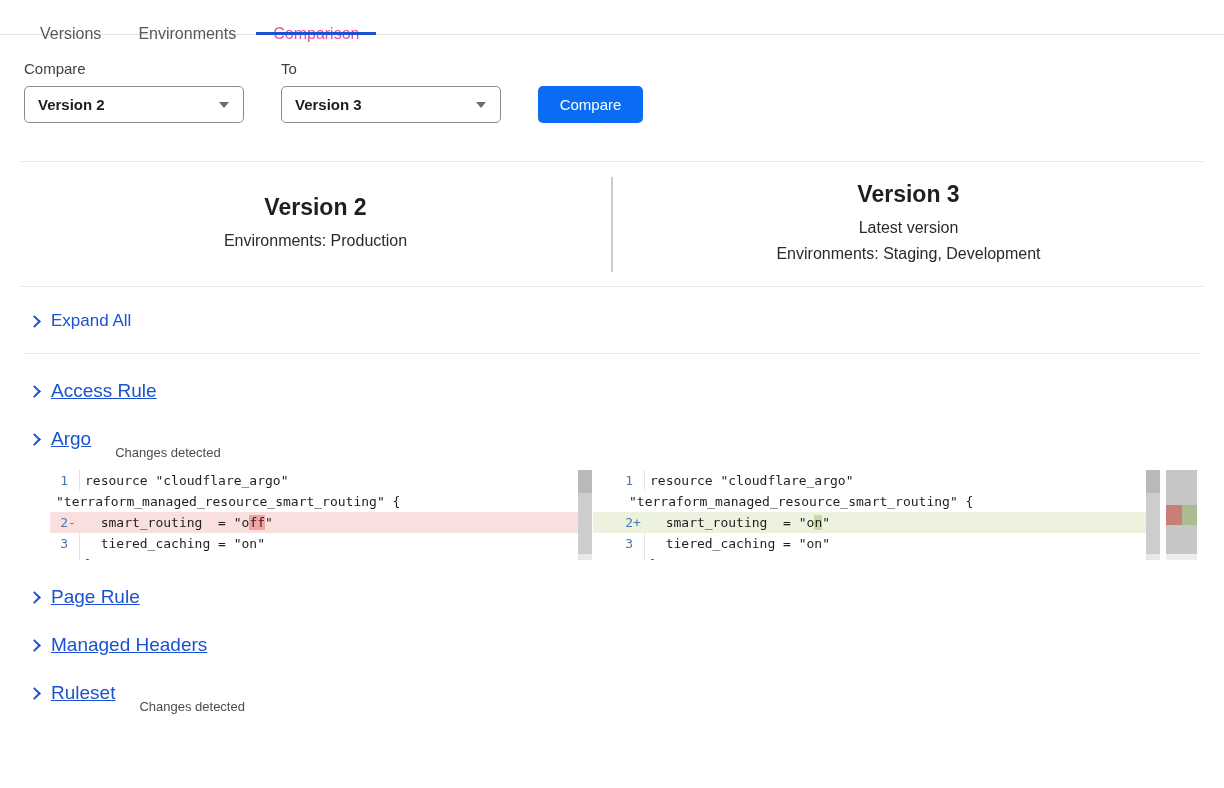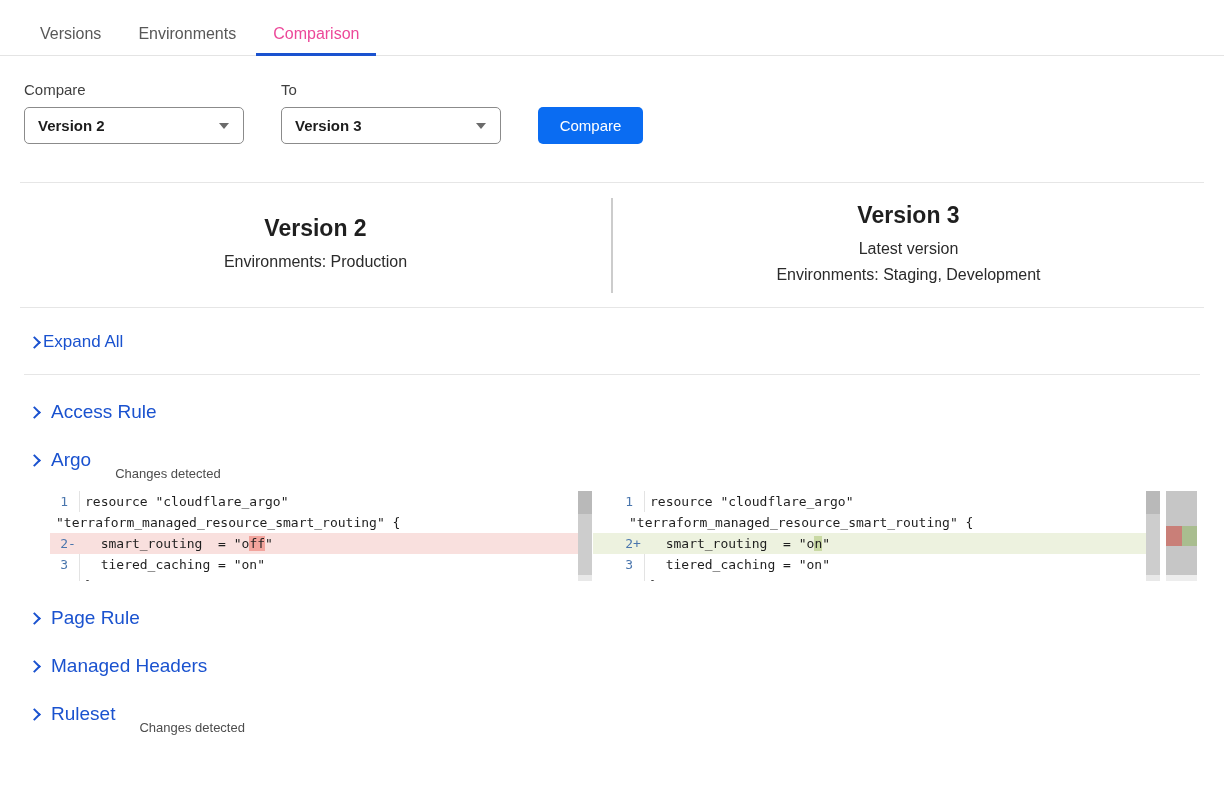--- a/index.html
+++ b/index.html
@@ -12,48 +12,48 @@
     --lnum:#4a76ad;
     --divider:#e6e6e6;
   }
   *{box-sizing:border-box;margin:0;padding:0;}
   html,body{background:#fff;}
   body{
     width:1224px;height:788px;overflow:hidden;
     font-family:"Liberation Sans",sans-serif;color:#222;position:relative;
   }
   
-  .tabsbar{display:flex;gap:37px;padding:18px 0 0 40px;height:56px;border-bottom:1px solid #e4e4e4;}
+  .tabsbar{display:flex;gap:37px;padding:18px 0 0 40px;height:35px;border-bottom:1px solid #e4e4e4;}
   .tab{font-size:16px;color:#585858;line-height:32px;position:relative;cursor:pointer;}
   .tab.active{color:#ec4899;}
   .tab.active::after{content:"";position:absolute;left:-17px;right:-17px;bottom:-1px;height:3px;background:var(--accent);}
   
   .controls{display:flex;gap:37px;align-items:flex-end;margin:25px 0 0 24px;}
   .ctl-group{display:flex;flex-direction:column;}
   .ctl-label{font-size:15px;color:#3f3f3f;margin-bottom:9px;}
   .select{width:220px;height:37px;border:1px solid #8b8b8b;border-radius:5px;display:flex;align-items:center;padding:0 14px 0 13px;background:#fff;cursor:pointer;}
   .select .val{font-size:15px;font-weight:bold;color:#1d1d1d;flex:1;}
   .caret{width:0;height:0;border-left:5px solid transparent;border-right:5px solid transparent;border-top:6px solid #6b6b6b;}
   .btn-primary{height:37px;width:105px;background:var(--btn);color:#fff;border:none;border-radius:5px;font-size:15px;font-family:"Liberation Sans",sans-serif;cursor:pointer;}
   
   .version-bar{margin:38px 20px 0;border-top:1px solid var(--divider);border-bottom:1px solid var(--divider);display:flex;align-items:center;height:126px;}
   .vcol{flex:1;text-align:center;}
   .vsep{width:2px;height:95px;background:#ccc;flex:0 0 auto;}
   .vtitle{font-size:23px;font-weight:bold;color:#1f1f1f;margin-bottom:7px;}
   .vsub{font-size:16px;color:#2b2b2b;line-height:26px;}
   .vsub:empty{display:none;}
   
-  .expand-row{margin:0 24px;border-bottom:1px solid var(--divider);padding:24px 0 22px 6px;display:flex;align-items:center;gap:4px;cursor:pointer;}
+  .expand-row{margin:0 24px;border-bottom:1px solid var(--divider);padding:24px 0 22px 6px;display:flex;align-items:center;gap:12px;cursor:pointer;}
   .expand-label{font-size:17px;color:var(--accent);}
   
   .chev{width:9px;height:9px;border-top:2px solid var(--accent);border-right:2px solid var(--accent);transform:rotate(45deg);flex:0 0 auto;}
   
   .sections{padding-left:30px;}
   .sec-row{display:flex;align-items:center;gap:12px;margin-top:26px;cursor:pointer;}
-  .sec-label{font-size:19px;color:var(--accent);}
+  .sec-label{font-size:19px;color:var(--accent);text-decoration:underline;}
   .sec-badge{font-size:13px;color:#4d4d4d;margin-left:12px;position:relative;top:13px;}
   .sec-badge:empty{display:none;}
   
   .diff{display:flex;margin:20px 0 0 20px;height:90px;}
   .editor{height:90px;overflow:hidden;background:#fff;}
   .editor.left{width:528px;}
   .editor.right{width:553px;margin-left:1px;}
   .crow{display:flex;height:21px;line-height:21px;font-family:"DejaVu Sans Mono",monospace;font-size:13px;white-space:pre;}
   .editor.right .crow{padding-left:22px;}
   .lnum{display:inline-block;width:18px;text-align:right;color:var(--lnum);flex:0 0 auto;}

